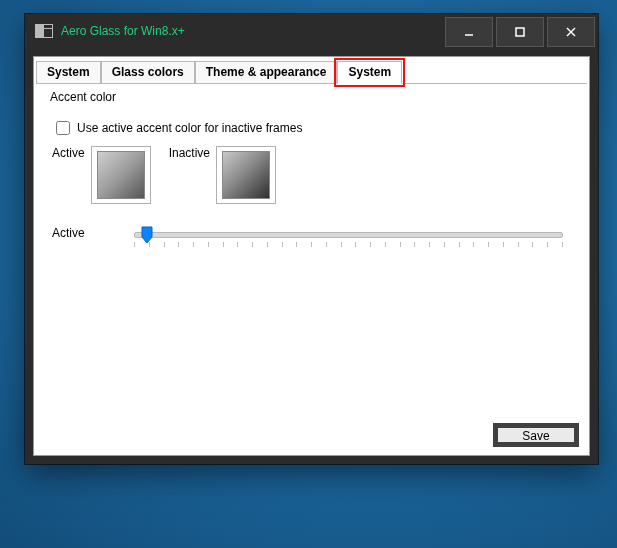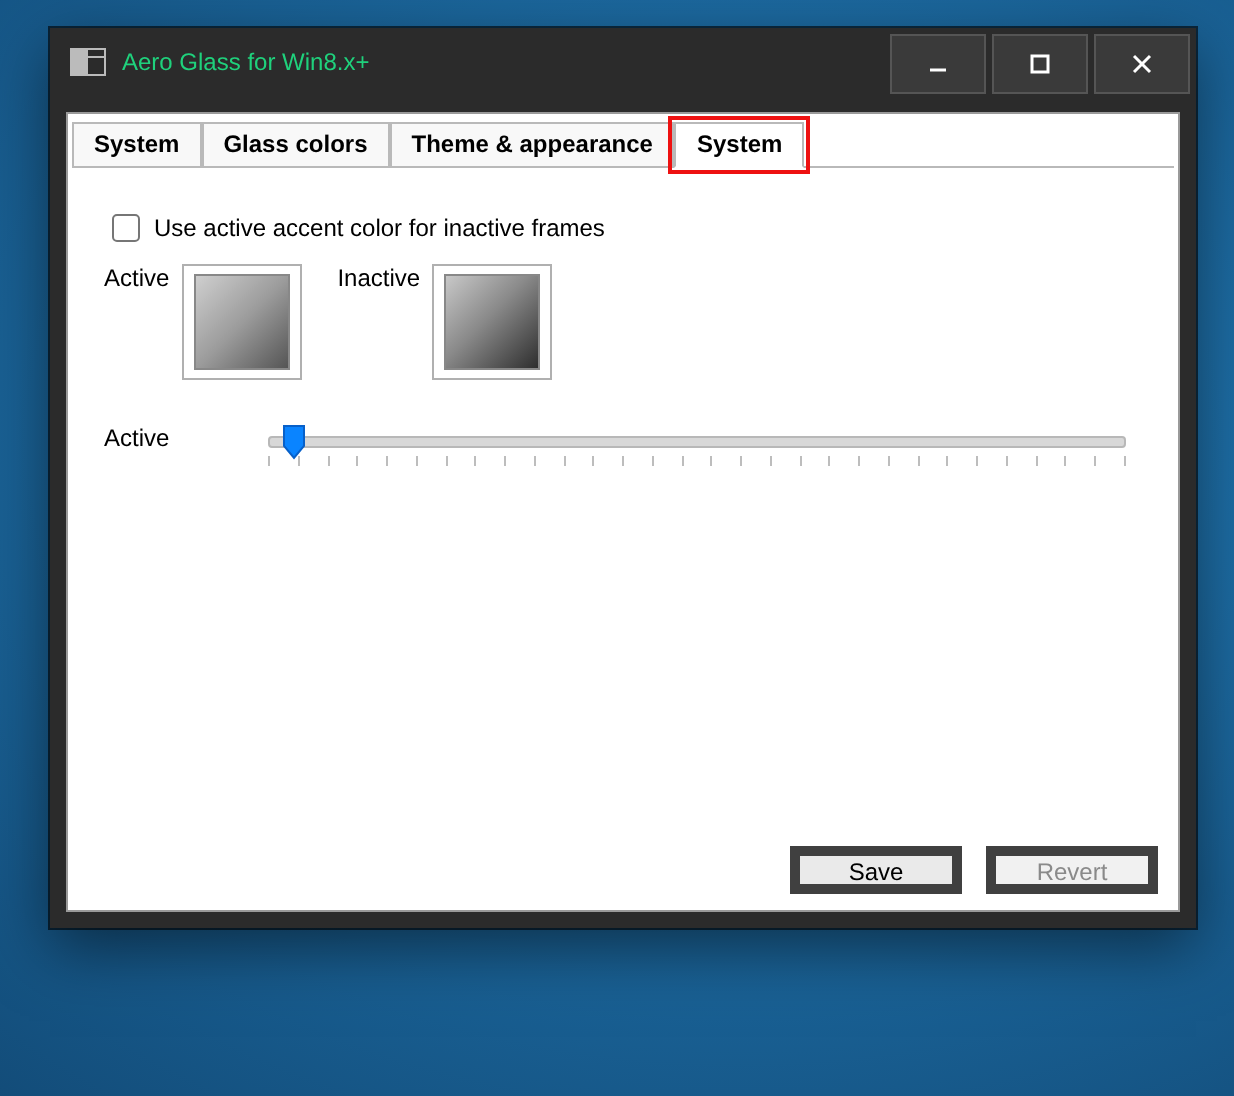--- a/index.html
+++ b/index.html
@@ -273,20 +273,21 @@
   <div class="client">
 
     <div class="tabs">
       <div class="tab"><span>System</span></div>
       <div class="tab"><span>Glass colors</span></div>
       <div class="tab"><span>Theme &amp; appearance</span></div>
       <div class="tab active highlight-box"><span>System</span></div>
     </div>
 
     <div class="tab-page">
+      <div class="group-label">Accent color</div>
 
       <label class="checkbox-row">
         <input type="checkbox" style="">
         <span>Use active accent color for inactive frames</span>
       </label>
 
       <div class="swatch-row">
         <div class="swatch-col">
           <span class="swatch-label">Active</span>
           <div class="swatch-outer">
@@ -341,17 +342,16 @@
             <svg viewBox="0 0 12 18">
               <path d="M1 1 H11 V11 L6 17 L1 11 Z" fill="#0a84ff" stroke="#0760c9" stroke-width="1"></path>
             </svg>
           </div>
         </div>
       </div>
     </div>
 
     <div class="footer">
       <button class="btn">Save</button>
-      <button class="btn" id="revert-btn" disabled="">Revert</button>
     </div>
 
   </div>
 </div>
 
 </body></html>

